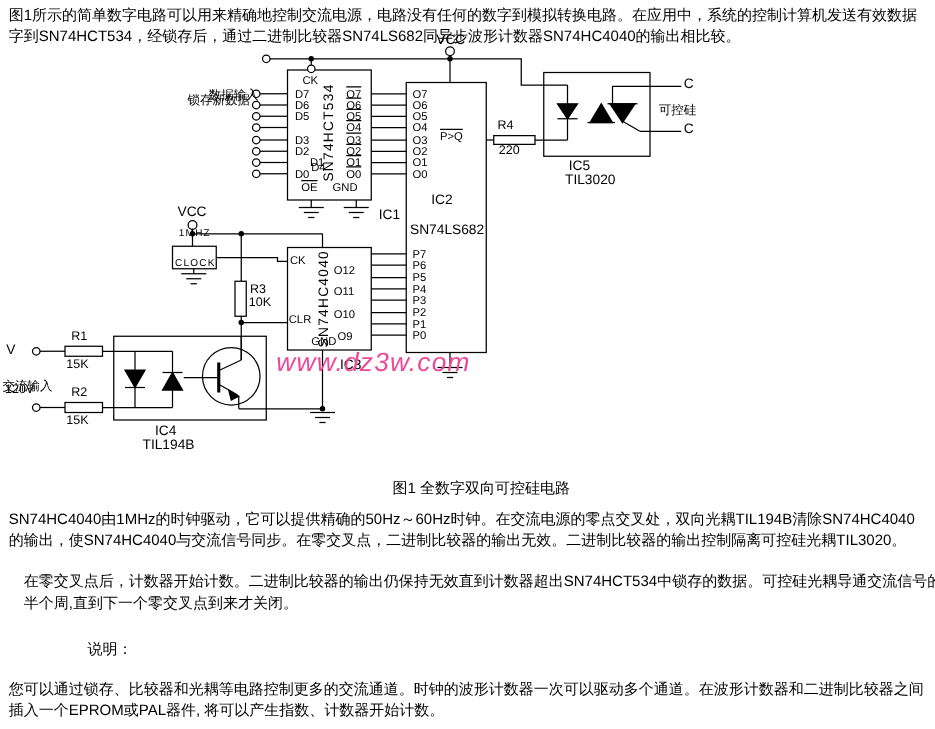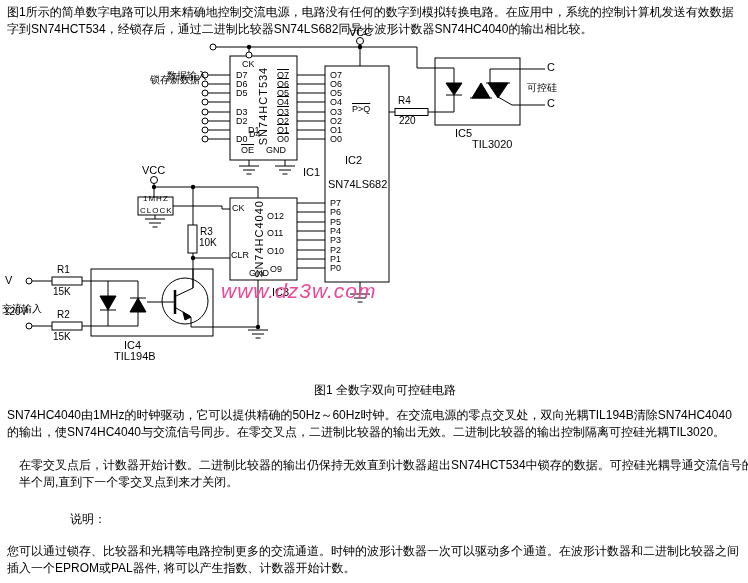--- a/index.html
+++ b/index.html
@@ -267,40 +267,40 @@
   <span class="pin" style="left:232px;top:203px;">CK</span>
   <span class="pin" style="left:231px;top:250px;">CLR</span>
   <span class="pin" style="left:267px;top:211px;">O12</span>
   <span class="pin" style="left:267px;top:228px;">O11</span>
   <span class="pin" style="left:267px;top:246px;">O10</span>
   <span class="pin" style="left:270px;top:264px;">O9</span>
   <span class="pin" style="left:249px;top:268px;">GND</span>
   <span class="vtext" style="left:259px;top:239px;">SN74HC4040</span>
   <span class="big" style="left:272px;top:286px;text-align:right;">IC3</span>
 
-  <span class="tiny" style="left:143px;top:194px;text-align:center;">1MHZ</span>
+  <span class="tiny" style="left:143px;top:182px;text-align:center;">1MHZ</span>
   <span class="tiny" style="left:140px;top:206px;">CLOCK</span>
 
   <span class="lbl" style="left:200px;top:226px;">R3</span>
   <span class="lbl" style="left:199px;top:237px;">10K</span>
   <span class="lbl" style="left:57px;top:264px;">R1</span>
   <span class="lbl" style="left:53px;top:286px;">15K</span>
   <span class="lbl" style="left:57px;top:309px;">R2</span>
   <span class="lbl" style="left:53px;top:331px;">15K</span>
   <span class="lbl" style="left:398px;top:95px;">R4</span>
   <span class="lbl" style="left:399px;top:115px;">220</span>
 
   <span class="big" style="left:5px;top:274px;">V</span>
   <span class="lbl" style="left:4px;top:306px;">120V</span>
   <span class="lbl" style="left:2px;top:302px;">交流输入</span>
 
   <span class="big" style="left:124px;top:339px;">IC4</span>
   <span class="big" style="left:114px;top:350px;">TIL194B</span>
   <span class="big" style="left:455px;top:127px;">IC5</span>
-  <span class="big" style="left:472px;top:138px;text-align:center;">TIL3020</span>
+  <span class="big" style="left:452px;top:138px;text-align:center;">TIL3020</span>
   <span class="lbl" style="left:527px;top:81px;">可控硅</span>
   <span class="big" style="left:547px;top:61px;">C</span>
   <span class="big" style="left:547px;top:97px;">C</span>
 
   <span class="watermark" style="left:221px;top:279px;">www.dz3w.com</span>
 
   <div class="caption" style="left:314px;top:382px;">图1  全数字双向可控硅电路</div>
   <div class="para" style="left:7px;top:407px;">SN74HC4040由1MHz的时钟驱动，它可以提供精确的50Hz～60Hz时钟。在交流电源的零点交叉处，双向光耦TIL194B清除SN74HC4040的输出，使SN74HC4040与交流信号同步。在零交叉点，二进制比较器的输出无效。二进制比较器的输出控制隔离可控硅光耦TIL3020。</div>
   <div class="para" style="left:7px;top:457px;margin-left:12px;">在零交叉点后，计数器开始计数。二进制比较器的输出仍保持无效直到计数器超出SN74HCT534中锁存的数据。可控硅光耦导通交流信号的半个周,直到下一个零交叉点到来才关闭。</div>
   <div class="para" style="left:70px;top:511px;">说明：</div>

